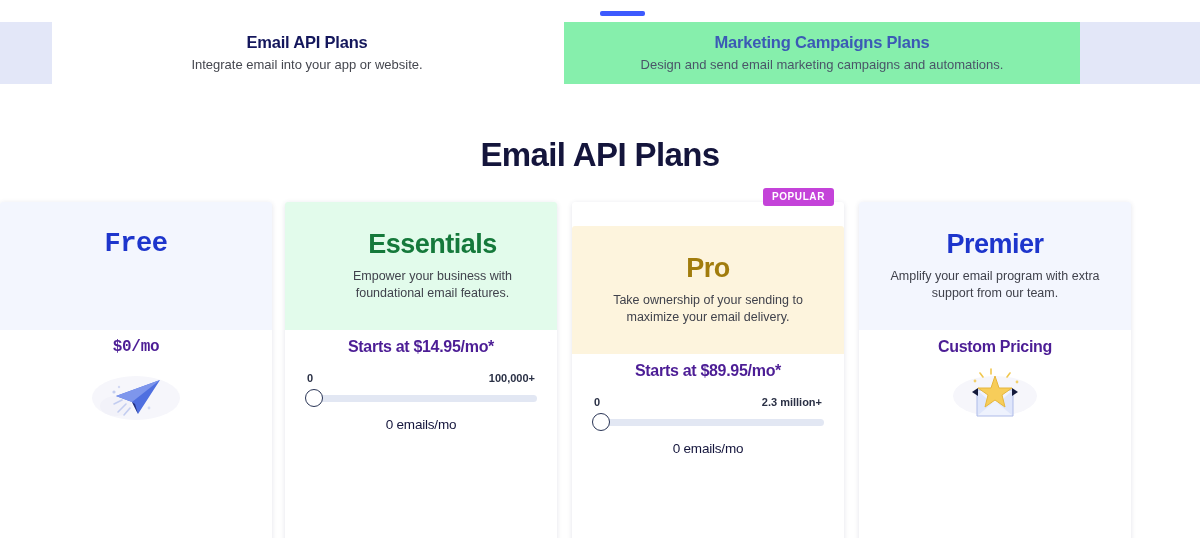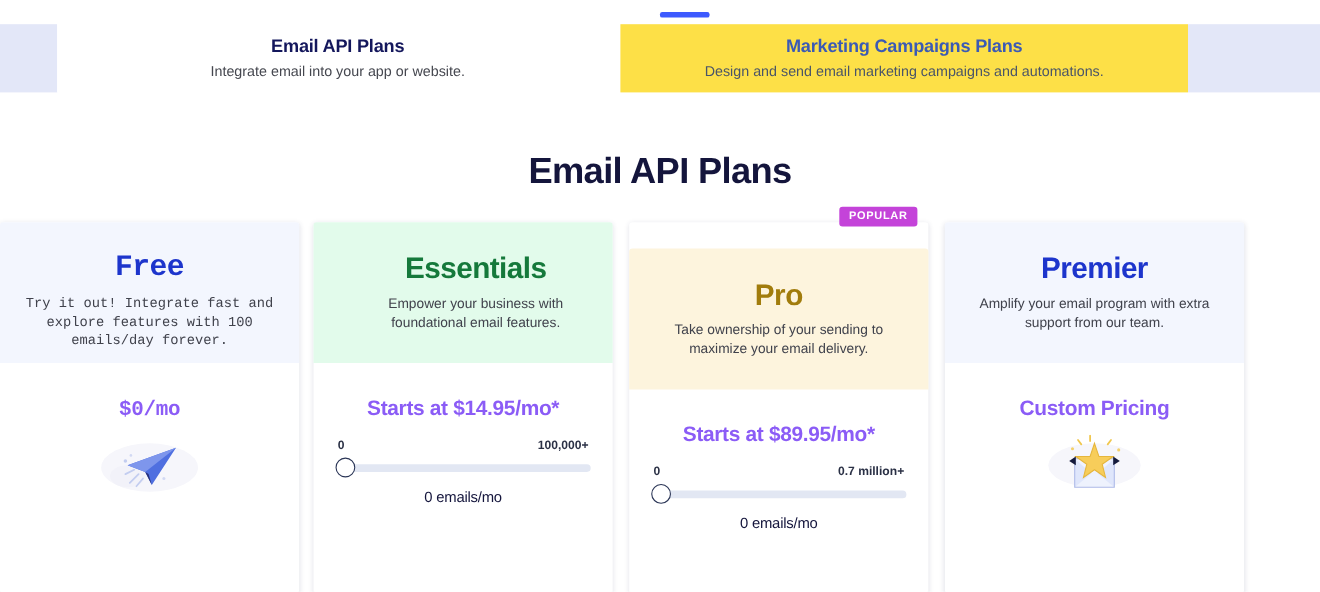--- a/index.html
+++ b/index.html
@@ -42,21 +42,21 @@
     padding-top: 9px;
   }
   .tab-api {
     left: 52px;
     width: 510px;
     background: #ffffff;
   }
   .tab-mkt {
     left: 564px;
     width: 516px;
-    background: #fde047;
+    background: #86efac;
   }
   .tab-indicator {
     position: absolute;
     top: 11px; left: 600px;
     width: 45px; height: 5px;
     background: #3d5afe;
     border-radius: 2px;
   }
   .tab-title {
     font-size: 16.5px;
@@ -137,25 +137,25 @@
   }
 
   .card-body {
     position: relative;
     height: 208px;
     padding: 0 15px;
     text-align: center;
   }
 
   .price {
-    margin-top: 31px;
-    font-size: 19px;
+    margin-top: 8px;
+    font-size: 16px;
     font-weight: bold;
     letter-spacing: -0.3px;
-    color: #8b5cf6;
+    color: #4c1d95;
   }
 
   
   .slider-block { margin-top: 16px; padding: 0 5px; }
   .slider-scale {
     display: flex;
     justify-content: space-between;
     font-size: 11px;
     font-weight: 600;
     color: #2a3045;
@@ -231,21 +231,20 @@
   <div class="tab-indicator"></div>
 </div>
 
 <div class="page-heading">Email API Plans</div>
 
 <div class="cards">
 
   <div class="card card-0">
     <div class="card-head head-blue">
       <div class="plan-name name-free">Free</div>
-      <div class="plan-desc">Try it out! Integrate fast and explore features with 100 emails/day forever.</div>
     </div>
     <div class="card-body">
       <div class="price">$0/mo</div>
       <div class="illus">
         <svg width="96" height="58" viewBox="0 0 96 58">
           <ellipse cx="48" cy="30" rx="44" ry="22" fill="#f6f6fb"></ellipse>
           <ellipse cx="28" cy="38" rx="16" ry="10" fill="#f2f2f9"></ellipse>
           <path d="M28 28 L72 12 L50 46 L44 34 Z" fill="#4f6fe0"></path>
           <path d="M28 28 L72 12 L44 34 Z" fill="#7e96ec"></path>
           <path d="M44 34 L50 46 L47 36 Z" fill="#26307a"></path>
@@ -285,21 +284,21 @@
     <div class="badge">POPULAR</div>
     <div class="card-head head-yellow">
       <div class="plan-name name-pro">Pro</div>
       <div class="plan-desc">Take ownership of your sending to maximize your email delivery.</div>
     </div>
     <div class="card-body">
       <div class="price">Starts at $89.95/mo*</div>
       <div class="slider-block">
         <div class="slider-scale">
           <span>0</span>
-          <span>0.7 million+</span>
+          <span>2.3 million+</span>
         </div>
         <div class="slider-track-wrap">
           <div class="slider-track"></div>
           <div class="slider-thumb"></div>
         </div>
         <div class="slider-value">0 emails/mo</div>
       </div>
 
     </div>
   </div>

